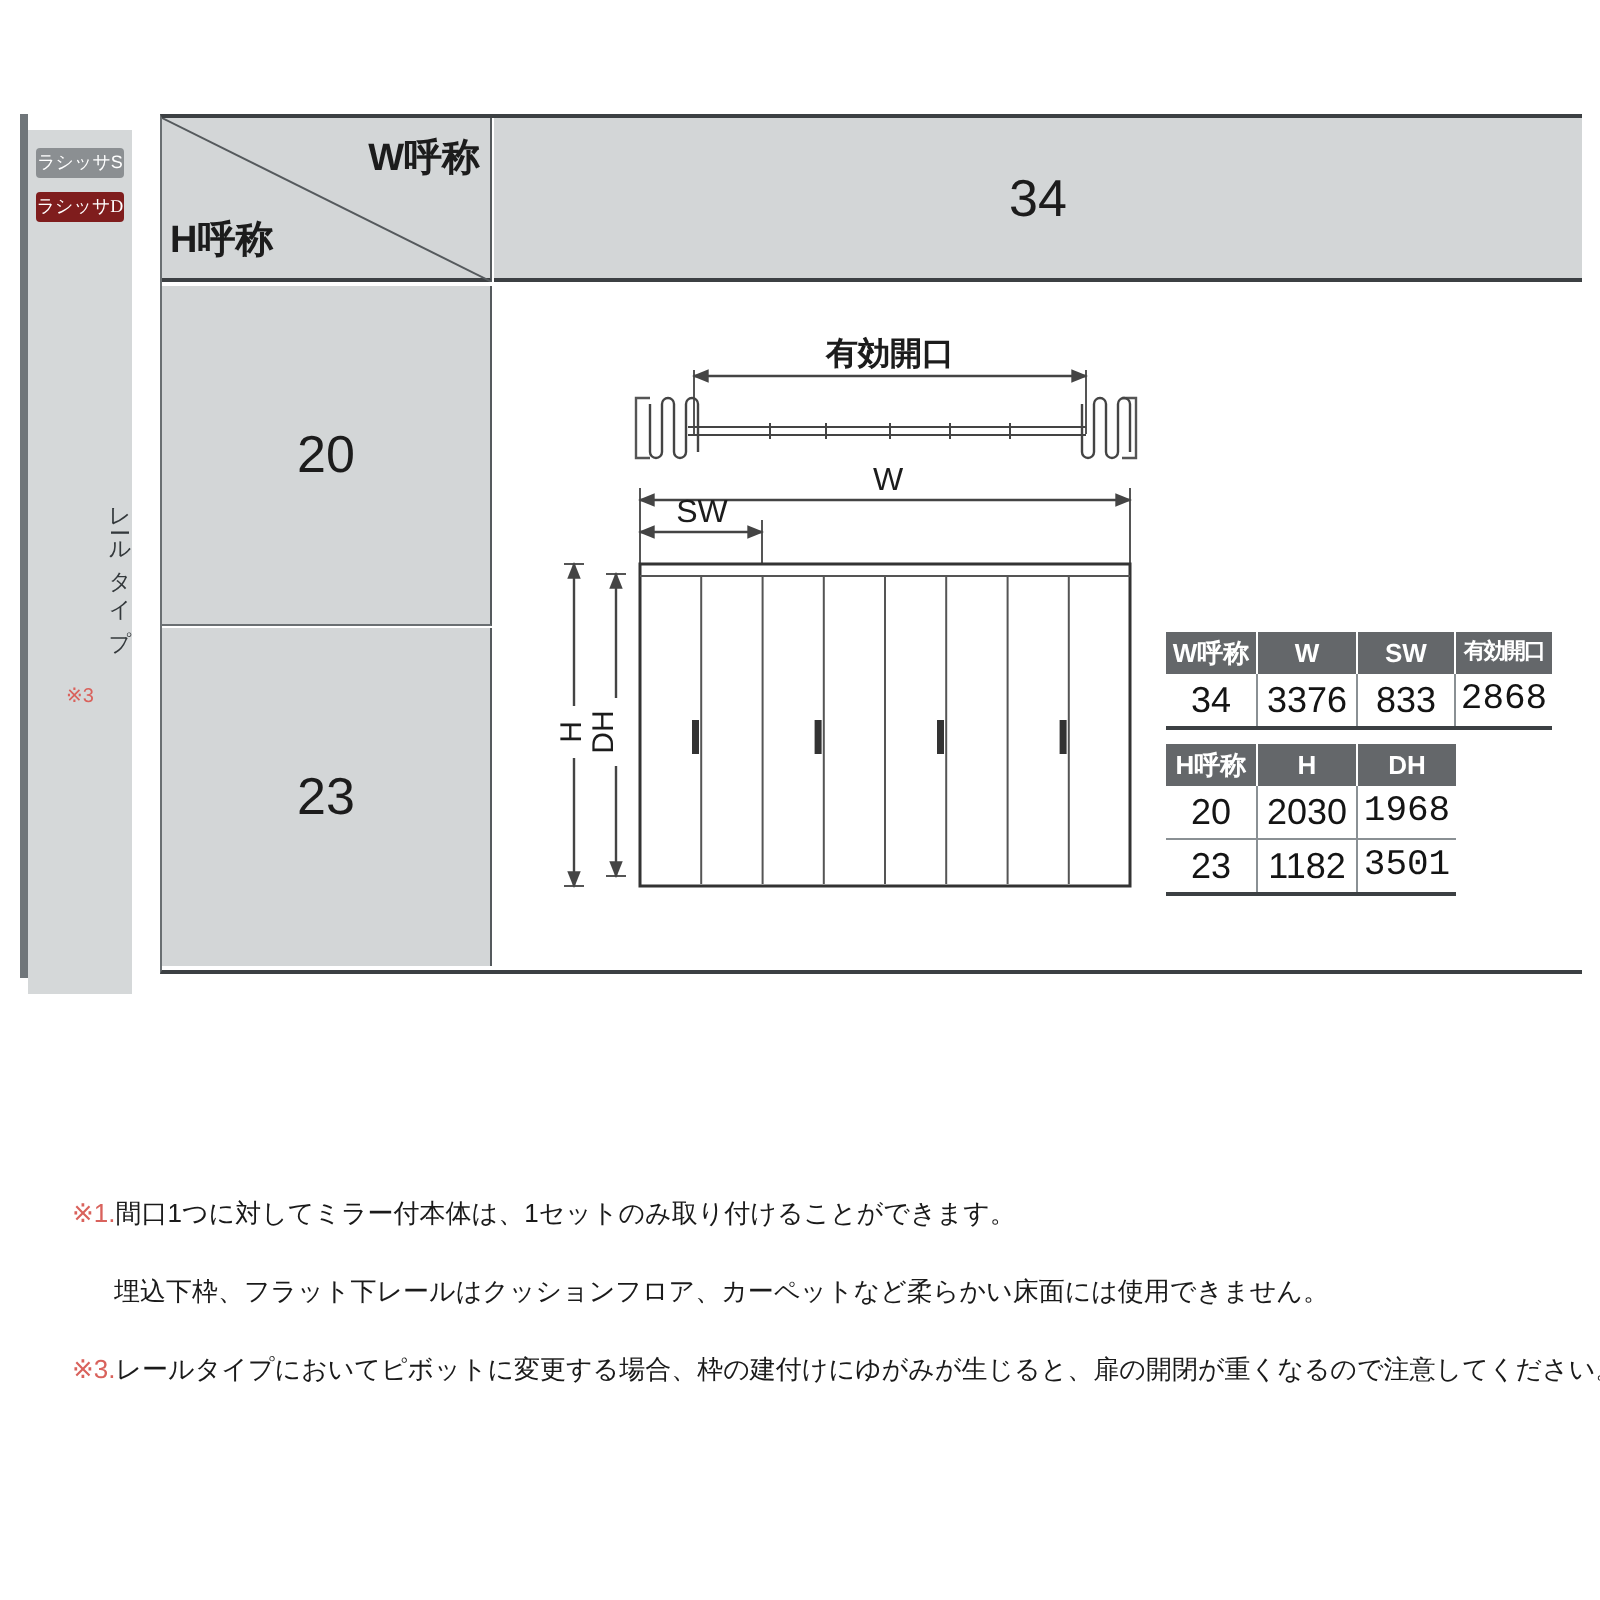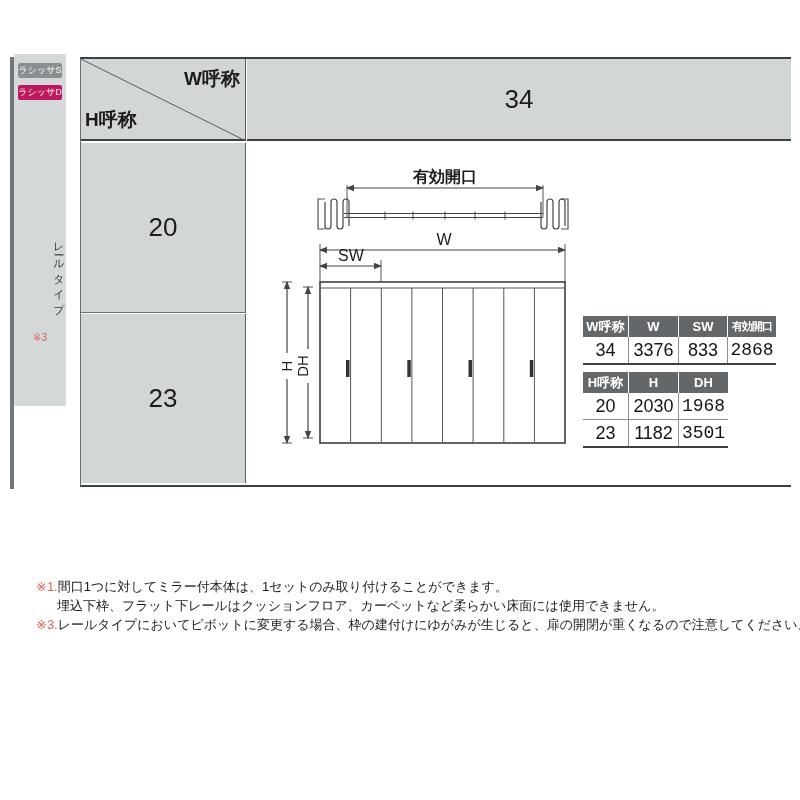--- a/index.html
+++ b/index.html
@@ -1,25 +1,25 @@
 <!DOCTYPE html>
 <html><head>
 <meta charset="utf-8">
 <style>
   html,body{margin:0;padding:0;background:#fff;}
   .page{position:relative;width:800px;height:800px;background:#ffffff;overflow:hidden;
         font-family:"Liberation Sans","DejaVu Sans",sans-serif;color:#1c1c1c;}
 
   
   .side-strip{position:absolute;left:10px;top:57px;width:4px;height:432px;background:#70767a;}
-  .side-panel{position:absolute;left:14px;top:54px;width:52px;height:352px;background:#d5d8d9;}
+  .side-panel{position:absolute;left:14px;top:65px;width:52px;height:432px;background:#d5d8d9;}
   .badge{position:absolute;left:4px;width:44px;height:15px;border-radius:2px;
          color:#fff;font-size:9px;line-height:15px;text-align:center;letter-spacing:0;}
   .badge-s{top:9px;background:#8b8f92;}
-  .badge-d{top:31px;background:#be185d;font-family:Liberation Serif, serif;}
+  .badge-d{top:31px;background:#7f1d1d;font-family:Liberation Serif, serif;}
   .v-label{position:absolute;left:0;top:163px;width:52px;text-align:center;
            writing-mode:vertical-rl;font-size:11px;letter-spacing:2px;color:#33383b;
            margin:0 auto;height:110px;display:flex;justify-content:center;}
   .v-note{position:absolute;left:0;top:278px;width:52px;text-align:center;
           font-size:10px;color:#d9625c;}
 
   
   .matrix{position:absolute;left:80px;top:57px;width:710px;height:426px;
           border-top:2px solid #3c4043;border-bottom:2px solid #3c4043;border-left:1px solid #6a6f72;}
   .cell{position:absolute;background:#d3d6d7;box-sizing:border-box;}
@@ -49,21 +49,21 @@
   .spec-th.small{font-size:11px;letter-spacing:-1px;}
   .spec-td{background:#fff;font-size:18px;height:26px;line-height:26px;text-align:center;
            border-right:1px solid #8a9094;box-sizing:border-box;color:#141414;}
   .spec-td:last-child{border-right:none;font-family:Liberation Mono, monospace;}
   .spec-row.data{border-bottom:1px solid #8a9094;}
   .spec-row.data:last-child{border-bottom:2px solid #3c4043;}
   .c0{width:46px;} .c1{width:50px;} .c2{width:49px;} .c3{width:48px;}
 
   
   .notes{position:absolute;left:36px;top:577px;width:745px;font-size:13px;line-height:19px;color:#1a1a1a;}
-  .note-line{white-space:nowrap;}
+  .note-line{white-space:nowrap;margin-top:20px;}
   .note-line.indent{padding-left:21px;}
   .note-prefix{color:#d9625c;}
 </style>
 </head>
 <body>
 
 <div class="page">
 
   <div class="side-strip"></div>
   <div class="side-panel">

